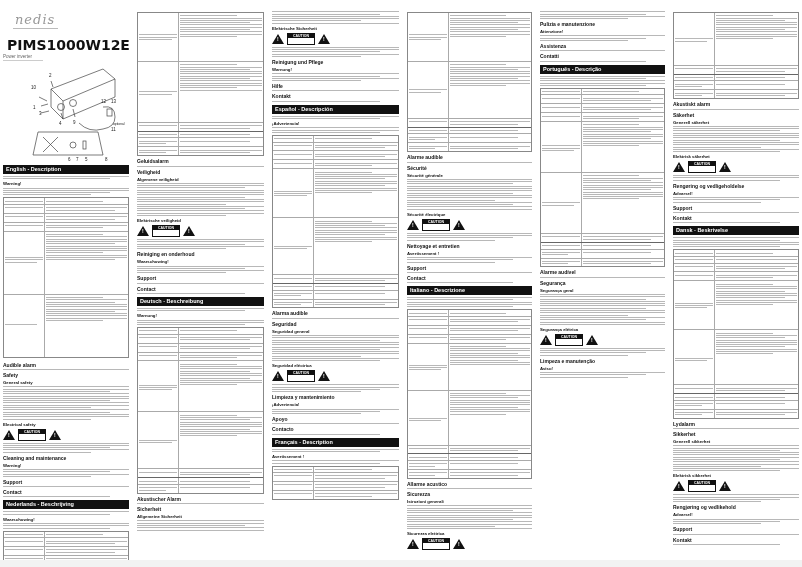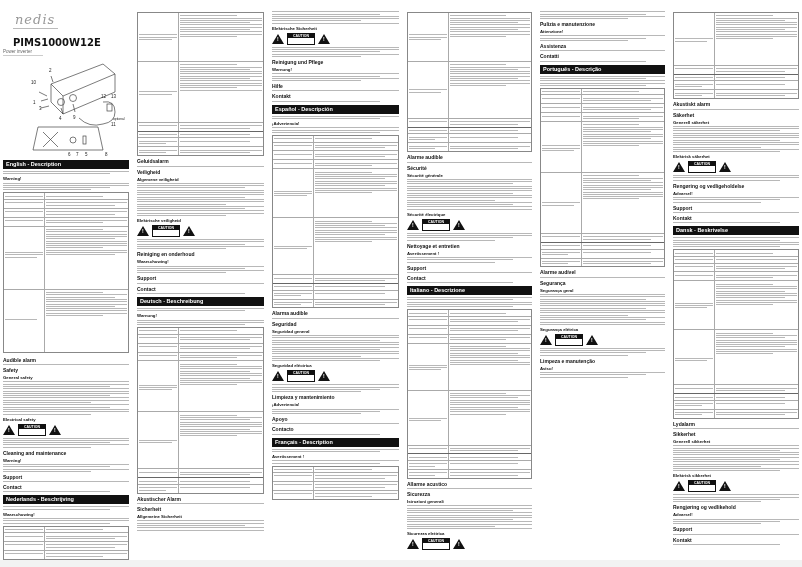--- a/index.html
+++ b/index.html
@@ -6,21 +6,21 @@
   body{width:802px;height:567px;overflow:hidden;position:relative;font-family:"Liberation Sans",sans-serif;color:#222;}
   .col{position:absolute;top:0;height:567px;box-sizing:border-box;padding:0 3px;}
   .c1{left:0;width:132px;}
   .c2{left:134px;width:133px;}
   .c3{left:269px;width:133px;}
   .c4{left:404px;width:131px;}
   .c5{left:537px;width:131px;}
   .c6{left:670px;width:132px;}
   .logo{font-family:"DejaVu Serif",serif;font-style:italic;font-size:13px;color:#999;letter-spacing:1px;margin:12px 0 0 12px;}
   .logo-line{width:45px;height:1px;background:#bbb;margin:1px 0 0 10px;}
-  .model{font-family:"DejaVu Sans",sans-serif;font-weight:bold;font-size:10px;margin:8px 0 0 10px;color:#111;}
+  .model{font-family:"DejaVu Sans",sans-serif;font-weight:bold;font-size:14px;margin:8px 0 0 4px;color:#111;}
   .subtitle{font-size:4.5px;color:#666;margin-top:1px;}
   .sub-line{width:40px;height:1px;background:#ccc;margin-top:1px;}
   .diagram{position:relative;height:95px;margin-top:6px;}
   .banner{background:#111;color:#fff;font-weight:bold;font-size:5.5px;padding:1px 3px;margin:3px 0 2px 0;height:7px;line-height:7px;}
   .h1{font-weight:bold;font-size:5px;margin:2px 0 1px;color:#111;}
   .h2{font-weight:bold;font-size:4.3px;margin:2px 0 1px;color:#111;}
   .txt{height:1px;background:#b8b8b8;margin:1.3px 0;}
   .txt.s{width:70%;}
   .txt.m{width:85%;}
   .tbl{border:0.6px solid #888;margin:2px 0;}

